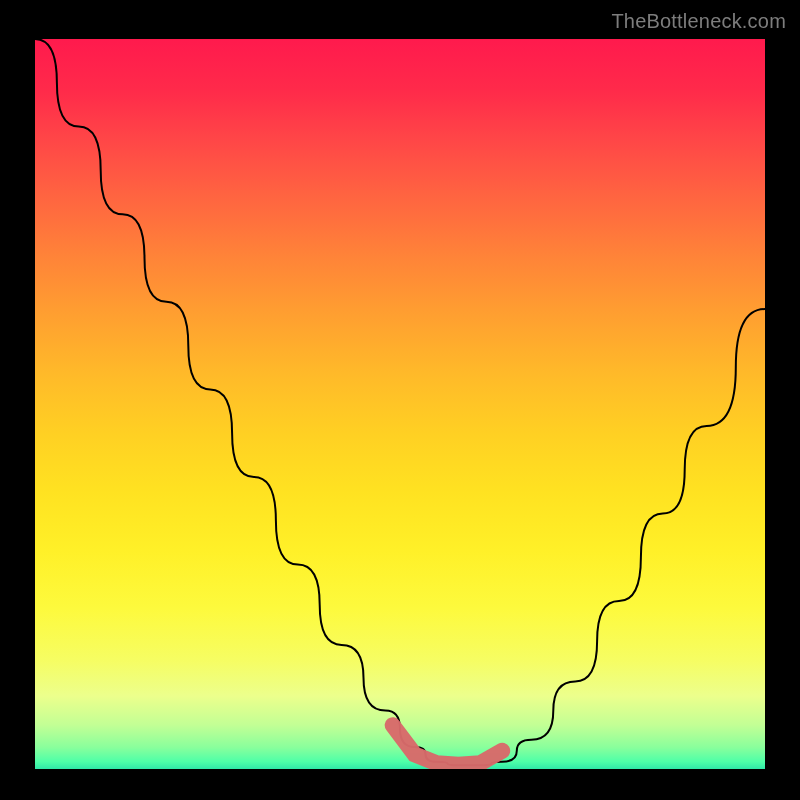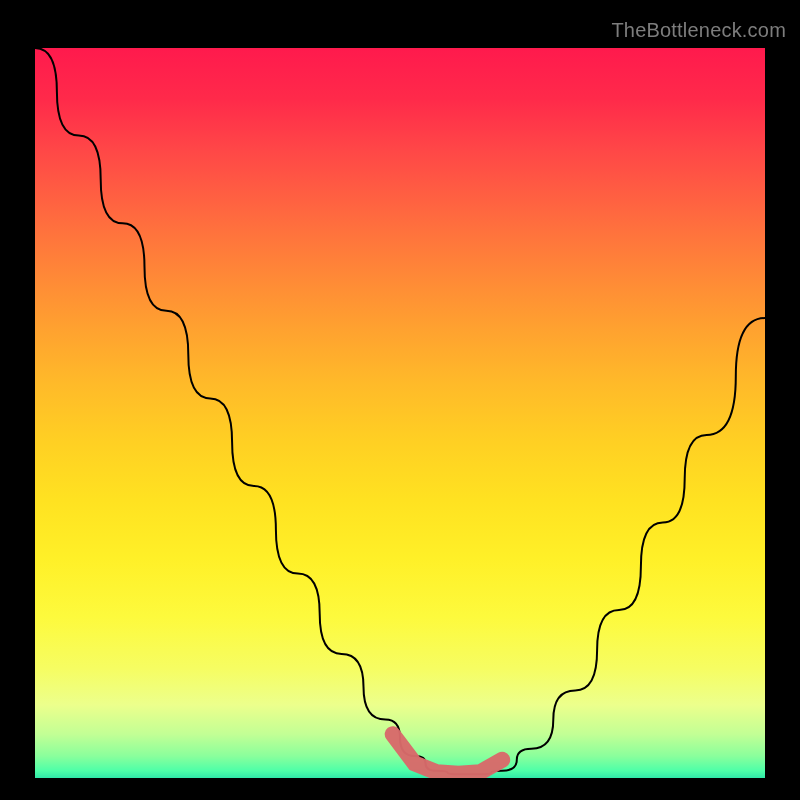--- a/index.html
+++ b/index.html
@@ -7,21 +7,21 @@
     padding: 0;
     width: 800px;
     height: 800px;
     background: #000;
     overflow: hidden;
     font-family: Arial, Helvetica, sans-serif;
   }
   .frame {
     position: absolute;
     left: 0;
-    top: 13px;
+    top: 4px;
     width: 800px;
     height: 696px;
     background: #000;
   }
   .plot-area {
     position: absolute;
     left: 35px;
     top: 35px;
     width: 730px;
     height: 730px;

